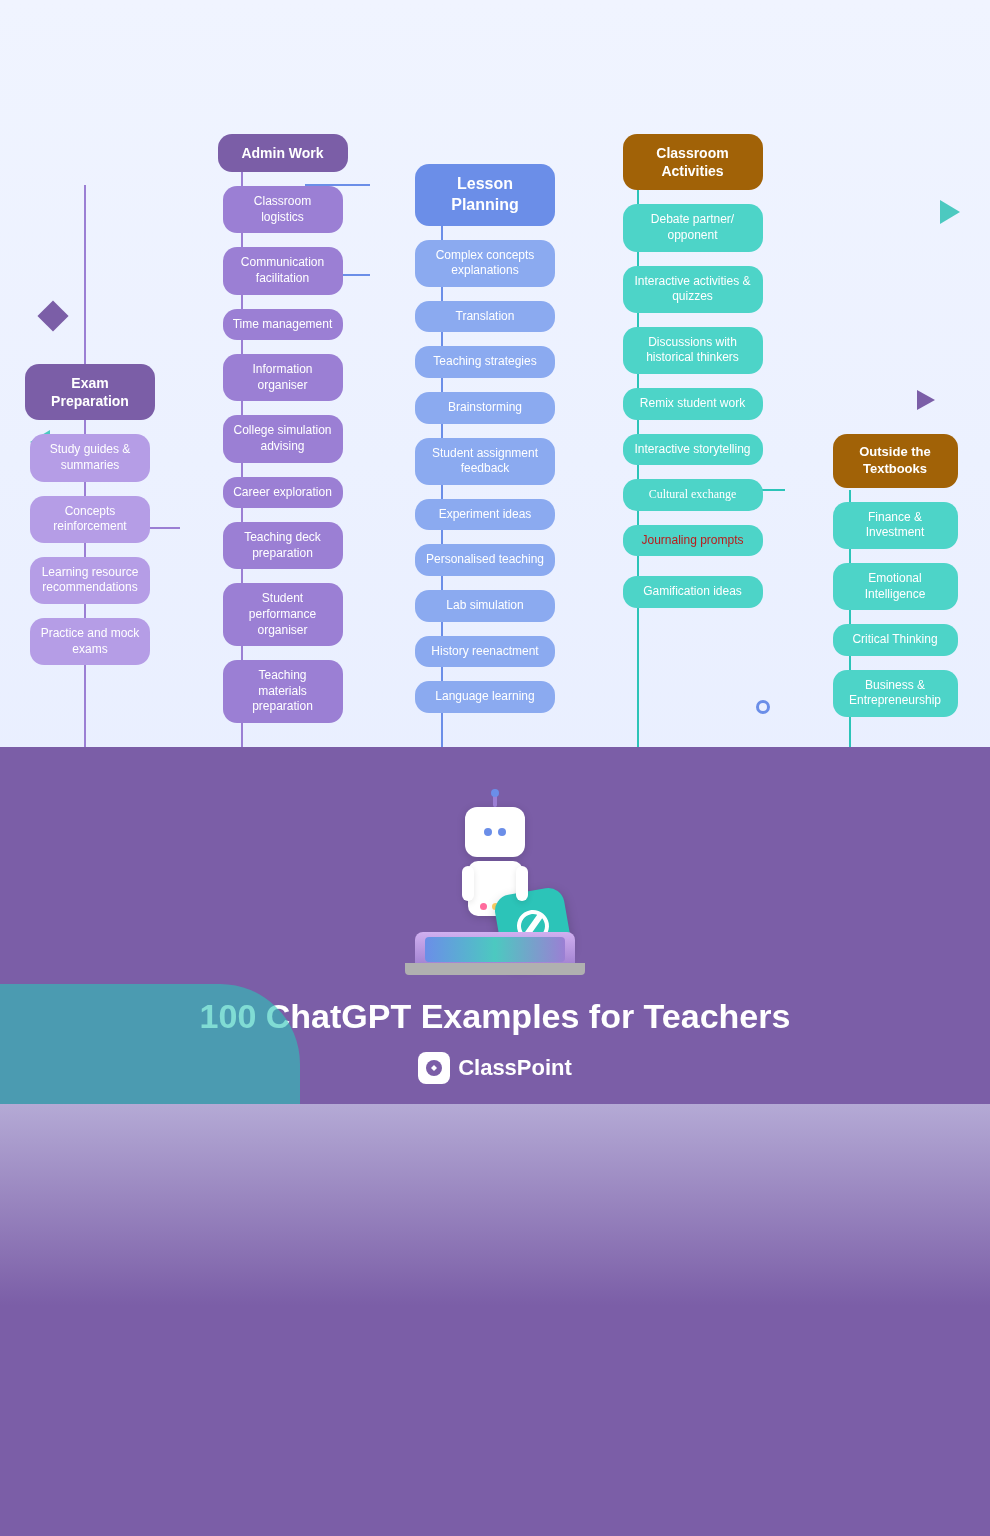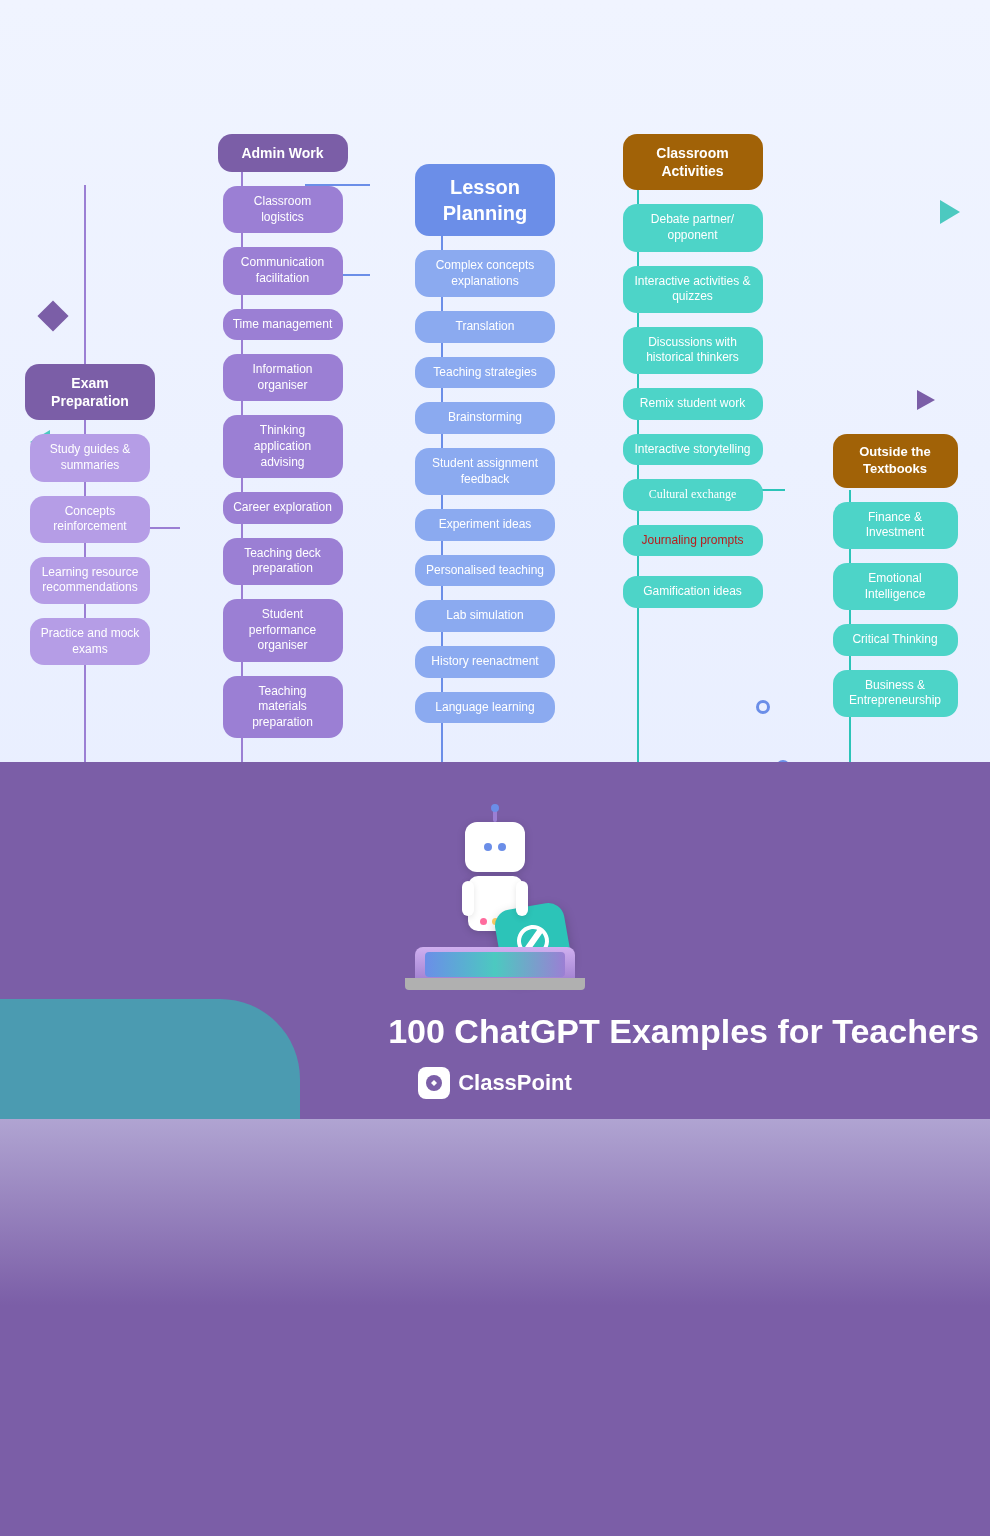--- a/index.html
+++ b/index.html
@@ -224,21 +224,21 @@
       bottom: -8px;
       width: 180px; height: 12px;
       background: #b0b0b0;
       border-radius: 0 0 4px 4px;
       left: 50%;
       transform: translateX(-50%);
     }
 
     .title-section {
       background: #7b5ea7;
-      text-align: right;
+      text-align: center;
       padding: 30px 11px 20px;
     }
     .main-title {
       font-size: 34px;
       font-weight: 900;
       color: white;
       margin-bottom: 16px;
     }
 
     .classpoint-logo {
@@ -347,34 +347,34 @@
         <div class="node node-header purple-dark">Admin Work</div>
         <div class="node-gap"></div>
         <div class="node purple-mid">Classroom logistics</div>
         <div class="node-gap"></div>
         <div class="node purple-mid">Communication facilitation</div>
         <div class="node-gap"></div>
         <div class="node purple-mid">Time management</div>
         <div class="node-gap"></div>
         <div class="node purple-mid">Information organiser</div>
         <div class="node-gap"></div>
-        <div class="node purple-mid">Thinking application advising</div>
+        <div class="node purple-mid">College simulation advising</div>
         <div class="node-gap"></div>
         <div class="node purple-mid">Career exploration</div>
         <div class="node-gap"></div>
         <div class="node purple-mid">Teaching deck preparation</div>
         <div class="node-gap"></div>
         <div class="node purple-mid">Student performance organiser</div>
         <div class="node-gap"></div>
         <div class="node purple-mid">Teaching materials preparation</div>
       </div>
 
       <div class="column col-lesson">
         <div style="height:100px"></div>
-        <div class="node node-header blue-mid" style="width:140px; font-size:20px; font-weight:900;">Lesson Planning</div>
+        <div class="node node-header blue-mid" style="width:140px; font-size:16px; font-weight:900;">Lesson Planning</div>
         <div class="node-gap"></div>
         <div class="node blue-light" style="width:140px;">Complex concepts explanations</div>
         <div class="node-gap"></div>
         <div class="node blue-light" style="width:140px;">Translation</div>
         <div class="node-gap"></div>
         <div class="node blue-light" style="width:140px;">Teaching strategies</div>
         <div class="node-gap"></div>
         <div class="node blue-light" style="width:140px;">Brainstorming</div>
         <div class="node-gap"></div>
         <div class="node blue-light" style="width:140px;">Student assignment feedback</div>

